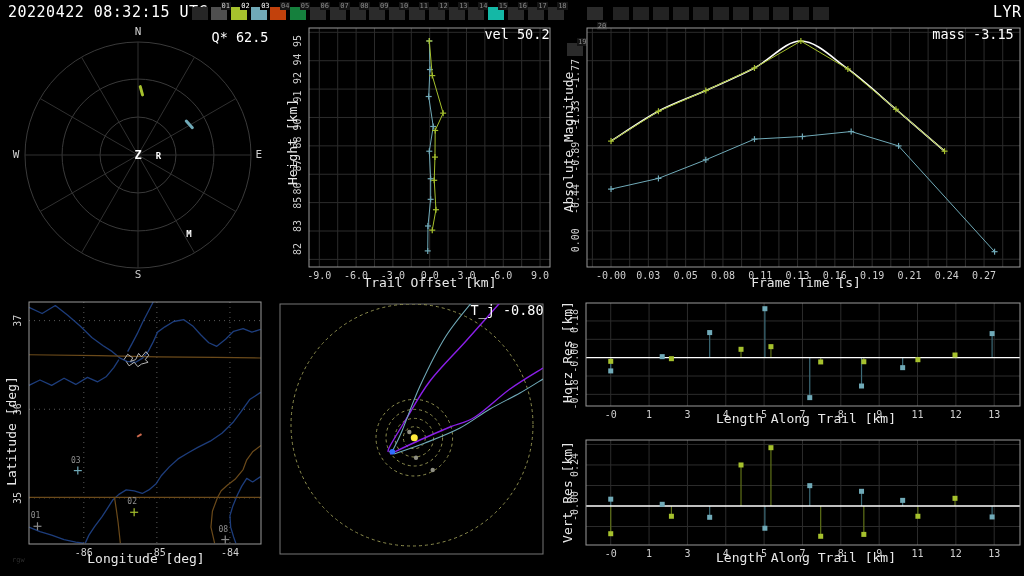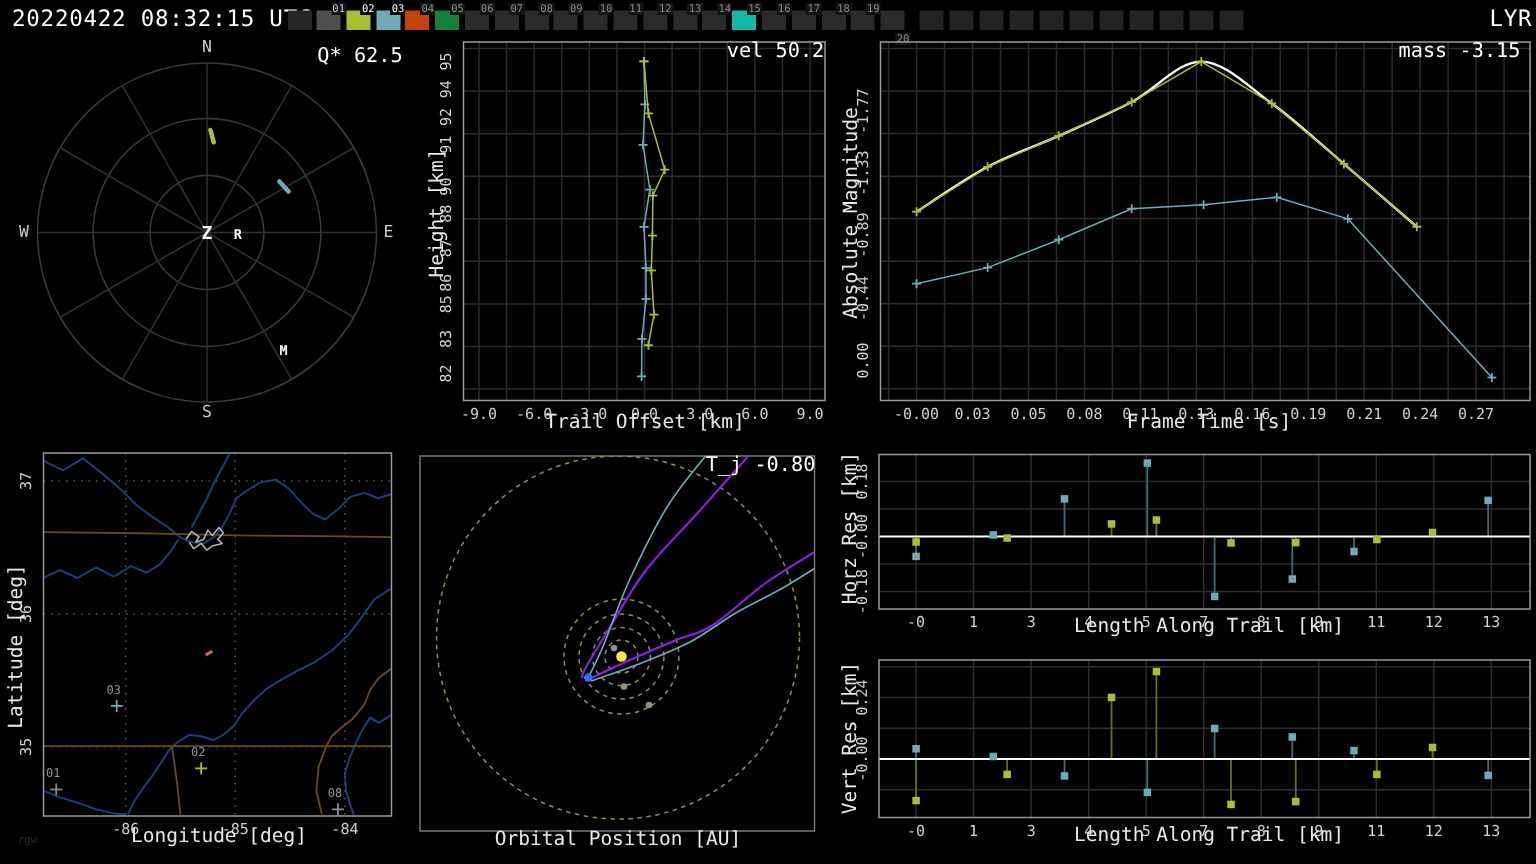--- a/index.html
+++ b/index.html
@@ -71,21 +71,21 @@
       </div>
       <div class="cambox" style="left: 508px; background: rgb(43, 43, 43);">
         <span class="chip" style="background: rgb(20, 20, 20); color: rgb(138, 138, 138);">16</span>
       </div>
       <div class="cambox" style="left: 527.8px; background: rgb(43, 43, 43);">
         <span class="chip" style="background: rgb(20, 20, 20); color: rgb(138, 138, 138);">17</span>
       </div>
       <div class="cambox" style="left: 547.6px; background: rgb(43, 43, 43);">
         <span class="chip" style="background: rgb(20, 20, 20); color: rgb(138, 138, 138);">18</span>
       </div>
-      <div class="cambox" style="left: 567.4px; background: rgb(43, 43, 43);">
+      <div class="cambox" style="left: 567.4px; background: rgb(43, 43, 43); margin-top: 36px;">
         <span class="chip" style="background: rgb(20, 20, 20); color: rgb(138, 138, 138);">19</span>
       </div>
       <div class="cambox" style="left: 587.2px; background: rgb(43, 43, 43);">
         <span class="chip" style="background: rgb(20, 20, 20); color: rgb(138, 138, 138); margin-top: 20px;">20</span>
       </div>
       <div class="cambox" style="left: 613px; background: rgb(35, 35, 35);"></div>
       <div class="cambox" style="left: 633px; background: rgb(35, 35, 35);"></div>
       <div class="cambox" style="left: 653px; background: rgb(35, 35, 35);"></div>
       <div class="cambox" style="left: 673px; background: rgb(35, 35, 35);"></div>
       <div class="cambox" style="left: 693px; background: rgb(35, 35, 35);"></div>
@@ -487,21 +487,20 @@
   <span class="lbl" style="left:430px;top:282px">Trail Offset [km]</span>
   <span class="lbl ann" style="left:517px;top:34px">vel 50.2</span>
 
   <span class="lbl vlabel" style="left:568px;top:142px">Absolute Magnitude</span>
   <span class="lbl" style="left:806px;top:282px">Frame Time [s]</span>
   <span class="lbl ann" style="left:973px;top:34px">mass -3.15</span>
 
   <span class="lbl vlabel" style="left:11px;top:431px">Latitude [deg]</span>
   <span class="lbl" style="left:146px;top:558px">Longitude [deg]</span>
 
-  <span class="lbl" style="left:412px;top:560px">Orbital Position [AU]</span>
   <span class="lbl ann" style="left:507px;top:310px">T_j -0.80</span>
 
   <span class="lbl vlabel" style="left:567px;top:352px">Horz Res [km]</span>
   <span class="lbl" style="left:806px;top:418px">Length Along Trail [km]</span>
 
   <span class="lbl vlabel" style="left:567px;top:492px">Vert Res [km]</span>
   <span class="lbl" style="left:806px;top:557px">Length Along Trail [km]</span>
 
   <span class="wm" style="left:12px;top:556px">rgw</span>
 </div>

